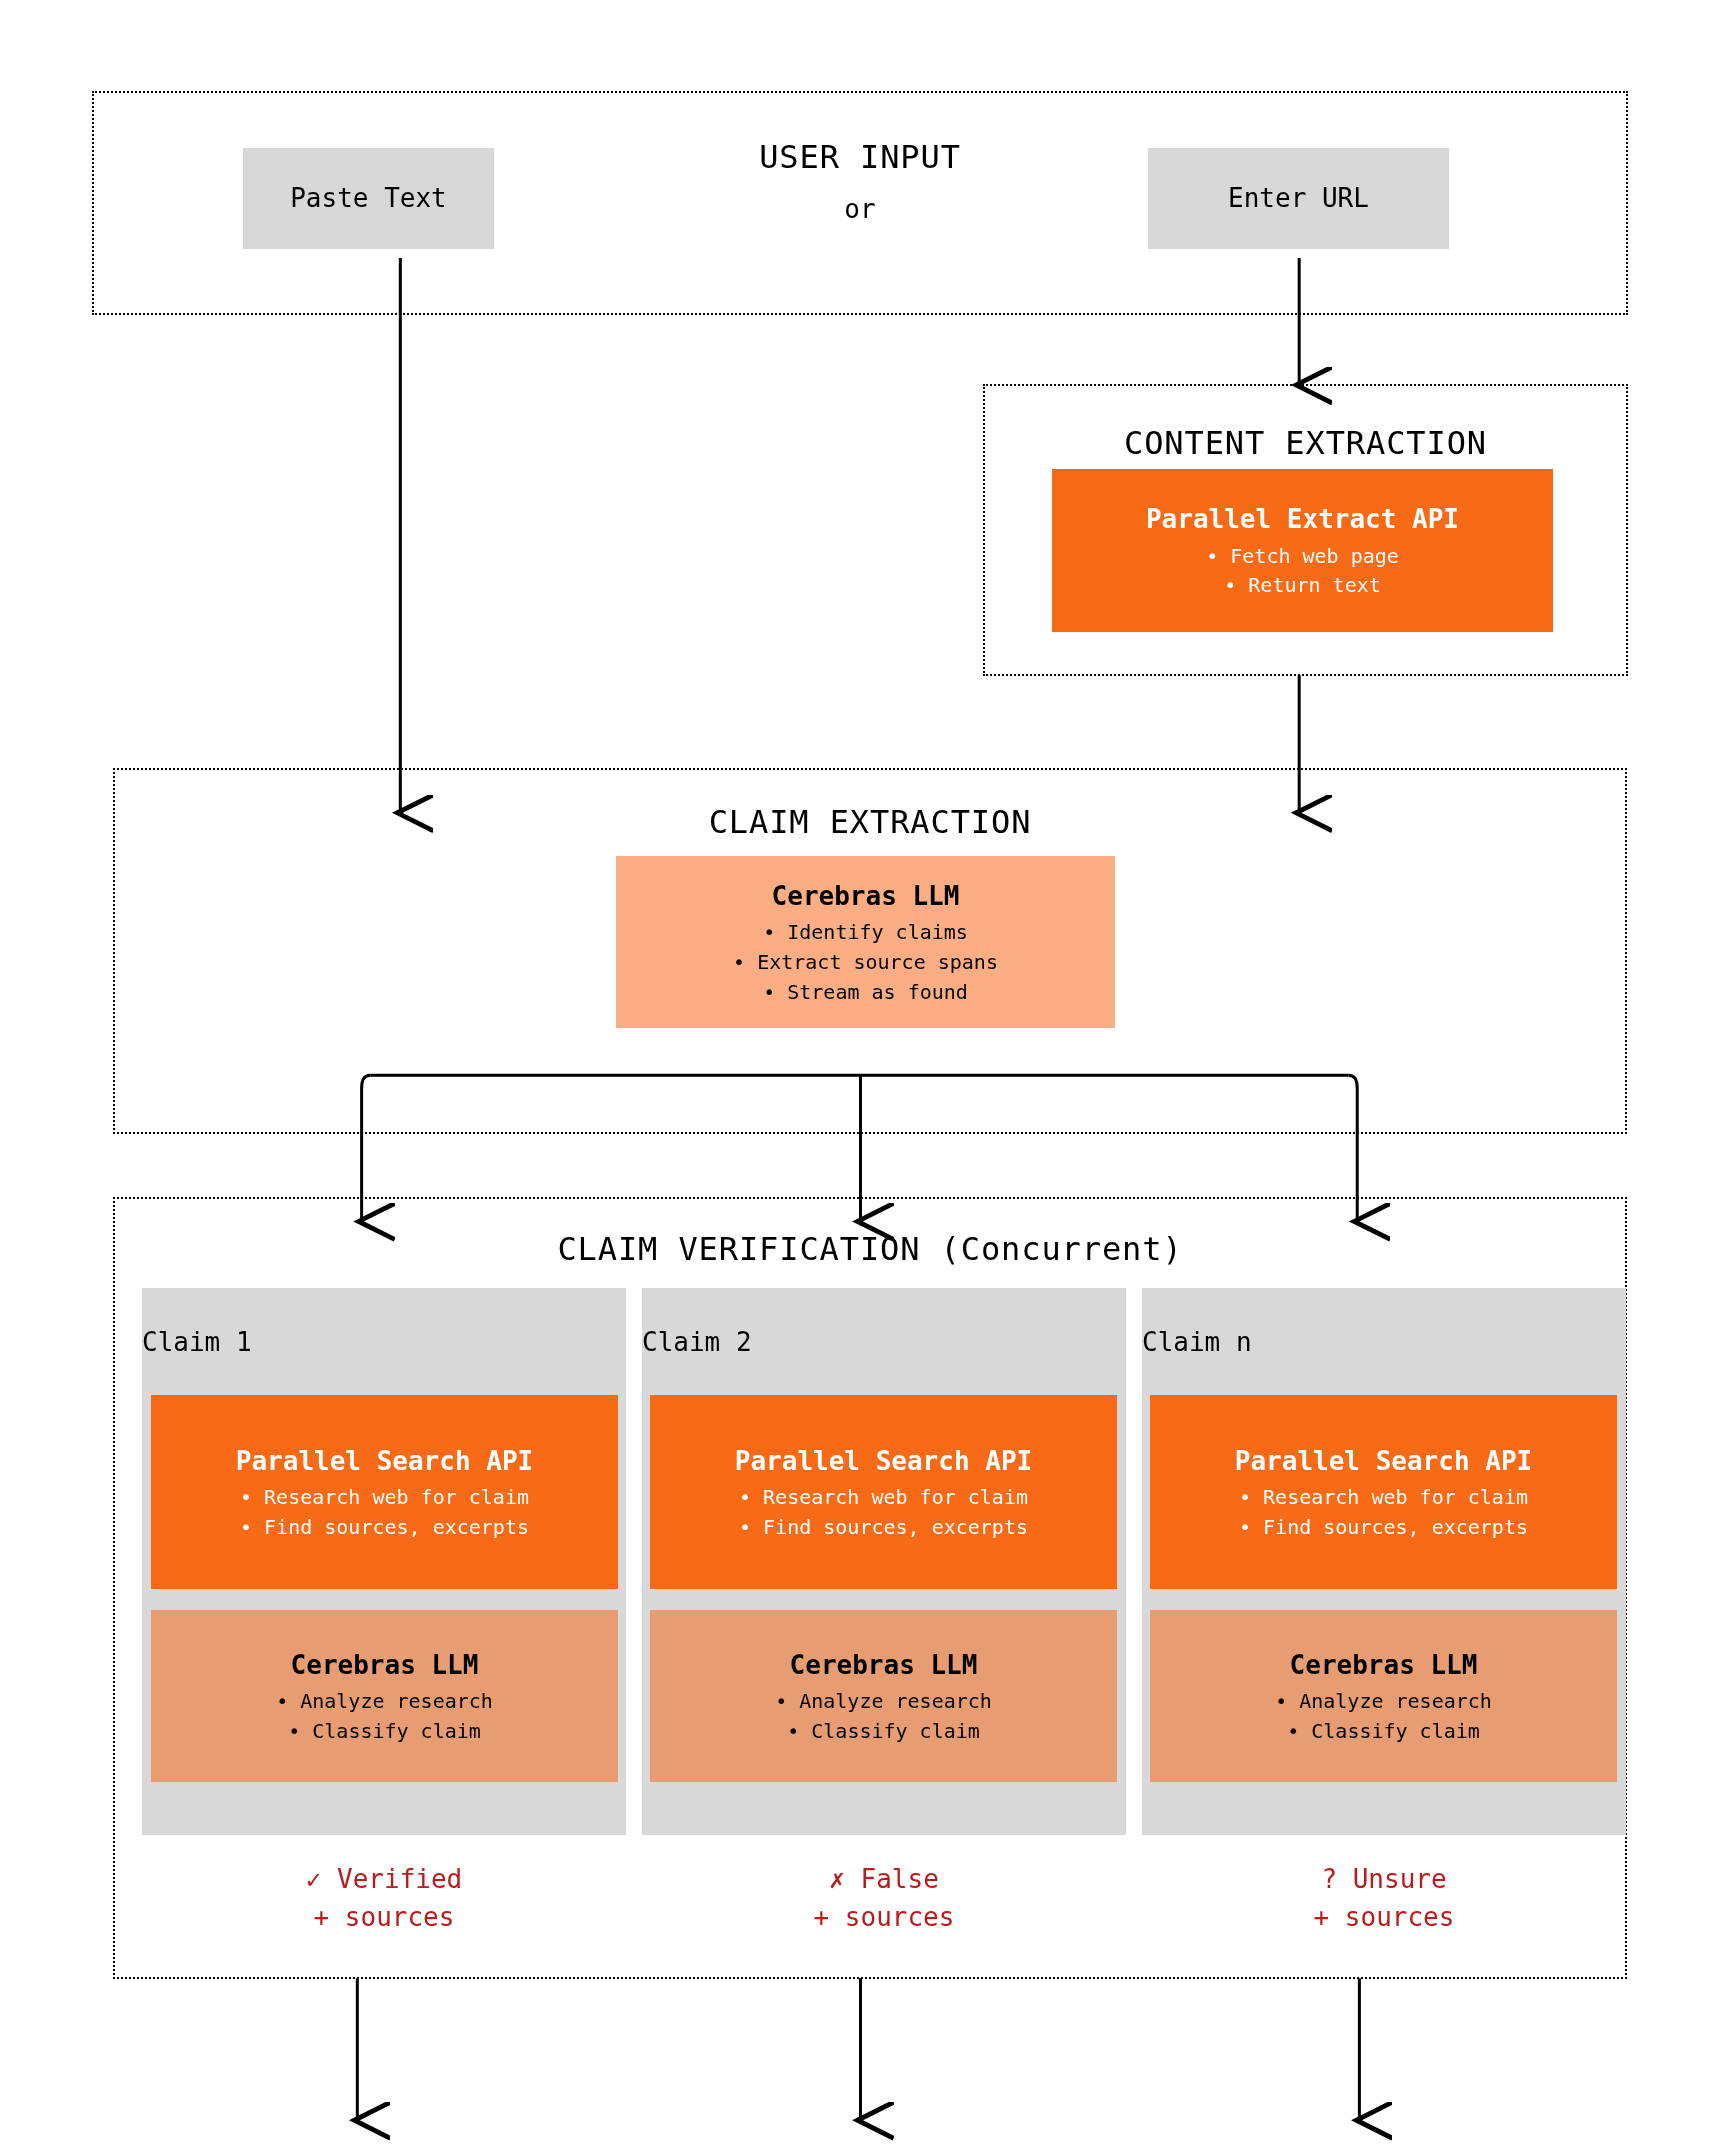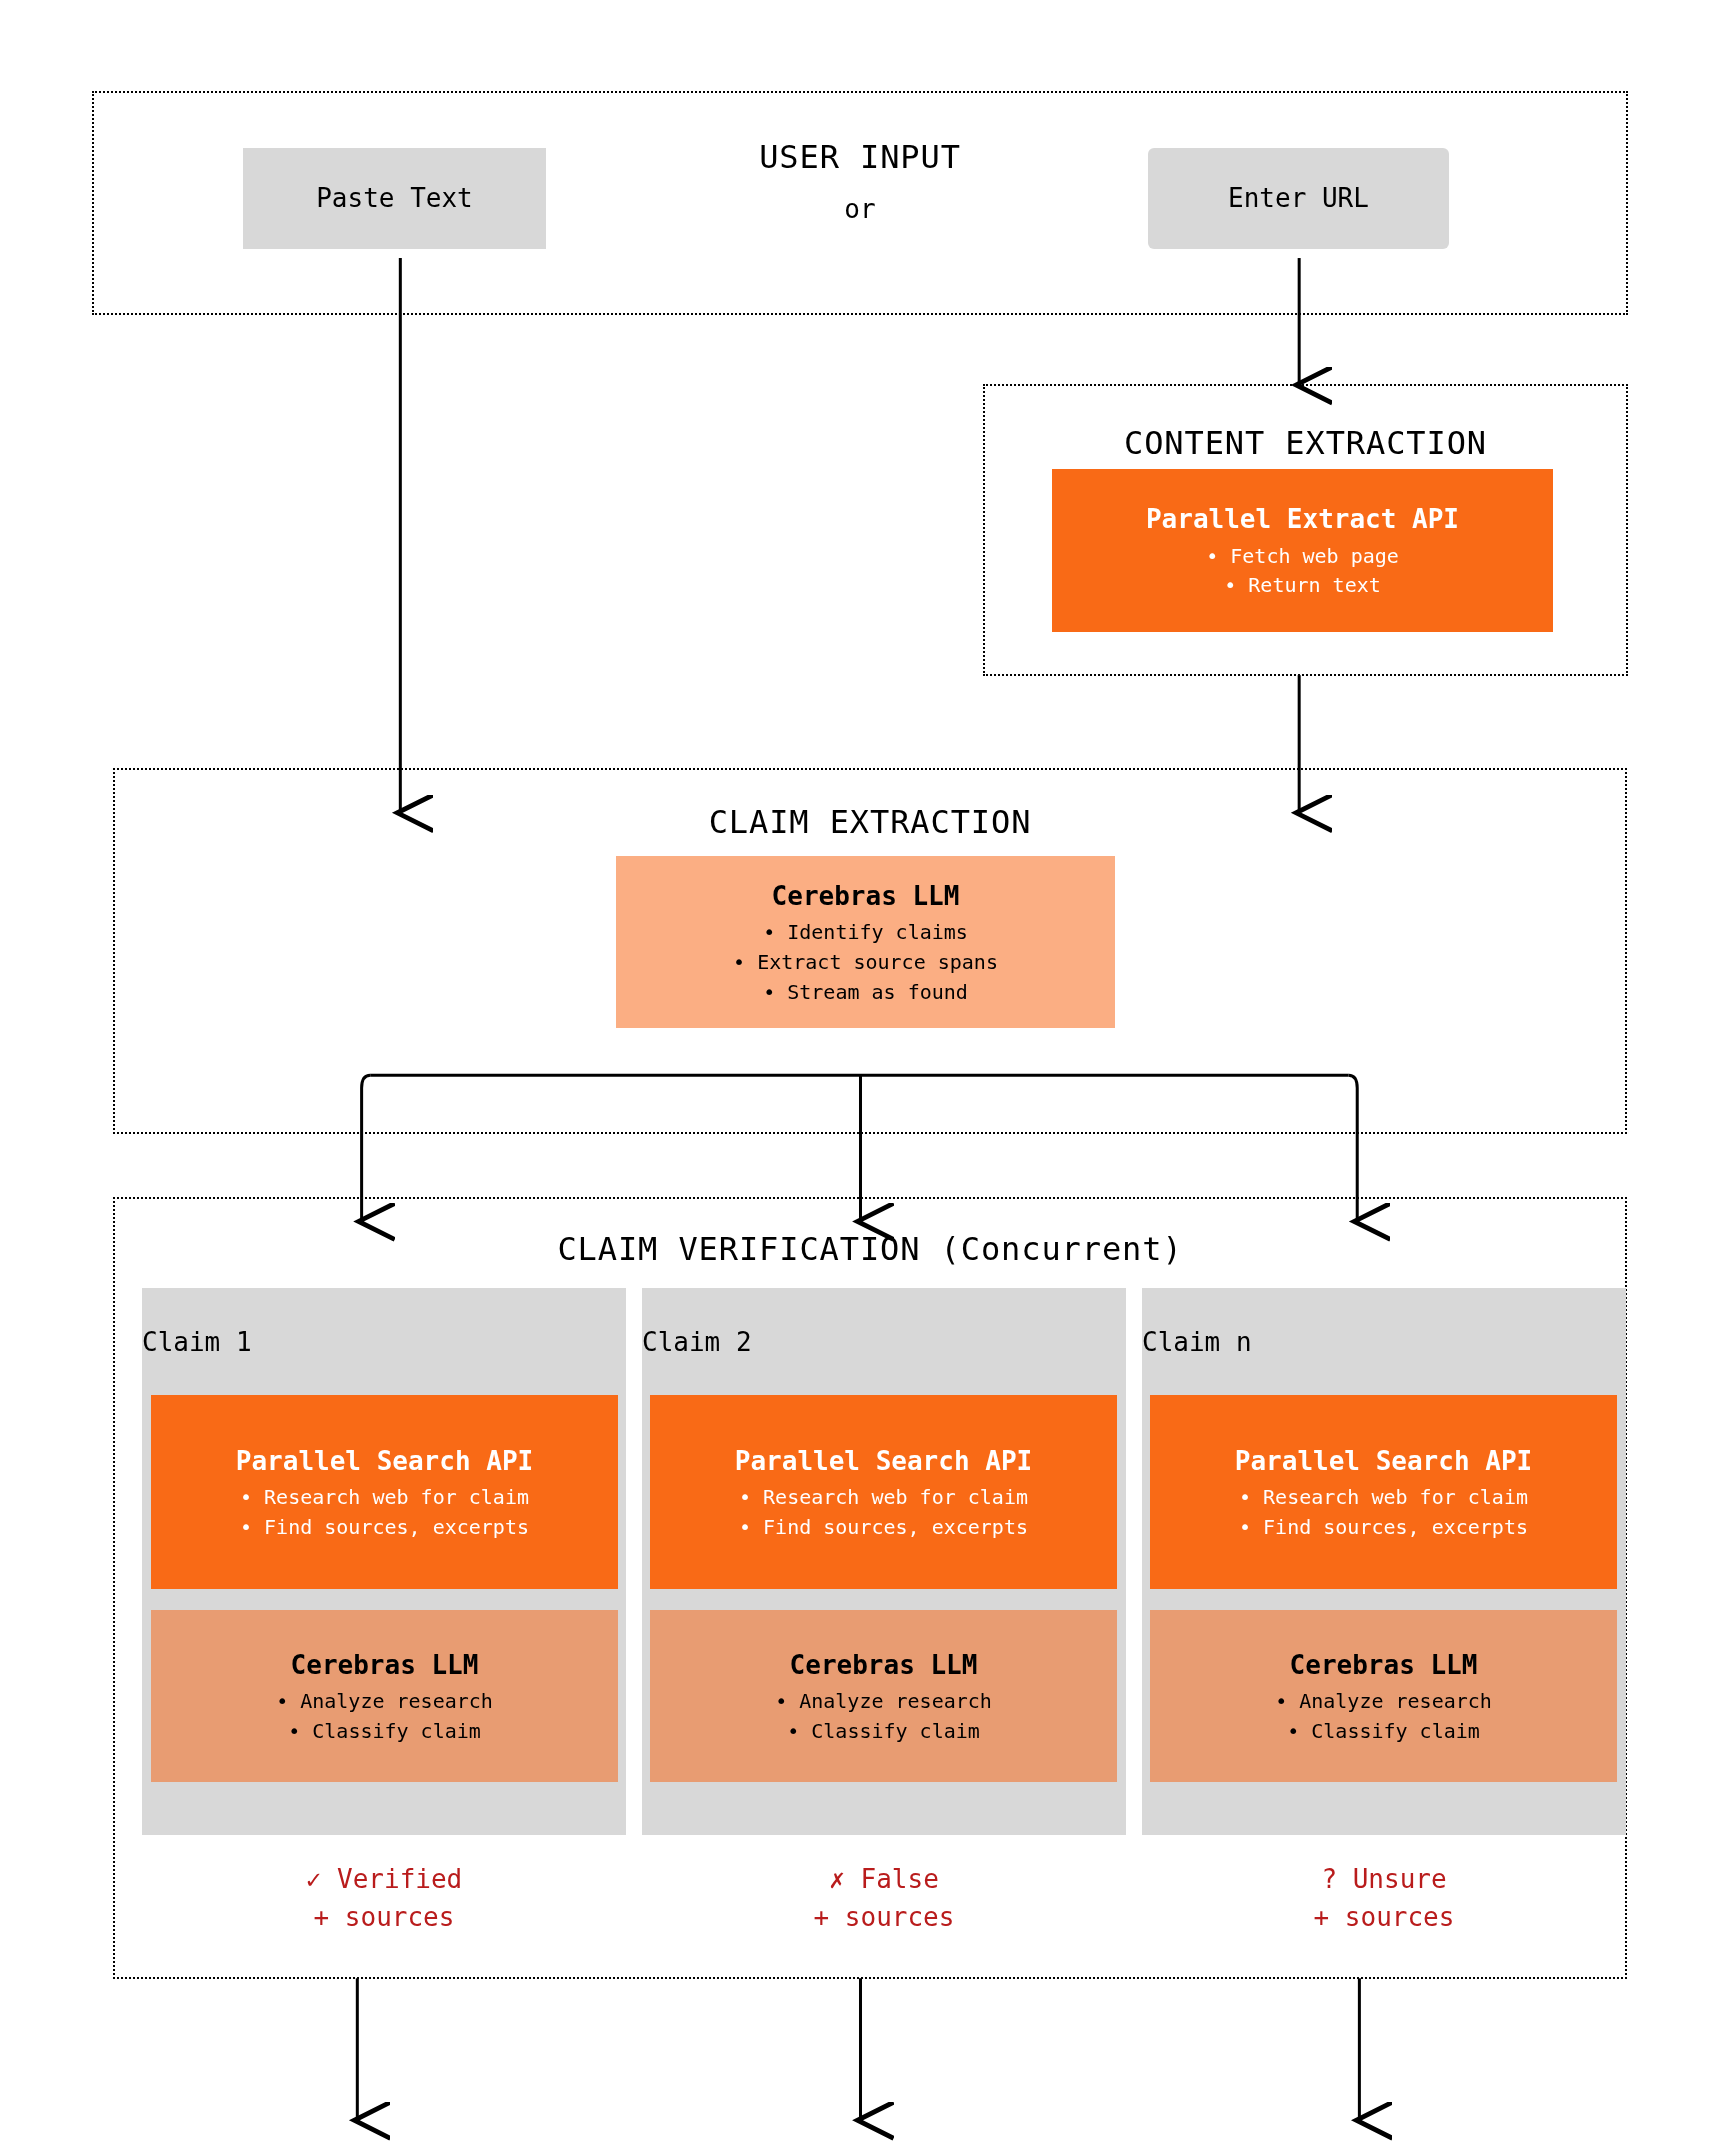--- a/index.html
+++ b/index.html
@@ -144,25 +144,25 @@
   <line x1="830" y1="4600" x2="830" y2="4930" stroke="#000" stroke-width="7" marker-end="url(#arrowhead)"></line>
   <line x1="2000" y1="4600" x2="2000" y2="4930" stroke="#000" stroke-width="7" marker-end="url(#arrowhead)"></line>
   <line x1="3160" y1="4600" x2="3160" y2="4930" stroke="#000" stroke-width="7" marker-end="url(#arrowhead)"></line>
 </svg>
 
 <div class="stage" style="left:92px; top:91px; width:1536px; height:224px;">
 </div>
 <div class="stage-title" style="top:138px; left:92px; width:1536px;">USER INPUT</div>
 <div class="or-label" style="top:194px; left:92px; width:1536px;">or</div>
 
-<div class="gray-box" style="left:243px; top:148px; width:303px; height:101px;">
+<div class="gray-box" style="left:243px; top:148px; width:251px; height:101px;">
   <span>Paste Text</span>
 </div>
 
-<div class="gray-box" style="left:1148px; top:148px; width:301px; height:101px;border-radius:6px;">
+<div class="gray-box" style="left:1148px; top:148px; width:301px; height:101px;">
   <span>Enter URL</span>
 </div>
 
 <div class="stage" style="left:983px; top:384px; width:645px; height:292px;">
 </div>
 <div class="stage-title" style="top:424px; left:983px; width:645px;">CONTENT EXTRACTION</div>
 
 <div class="card orange" style="left:1052px; top:469px; width:501px; height:163px;text-align:center;">
   <div class="card-title">Parallel Extract API</div>
   <div class="card-line">• Fetch web page</div>

